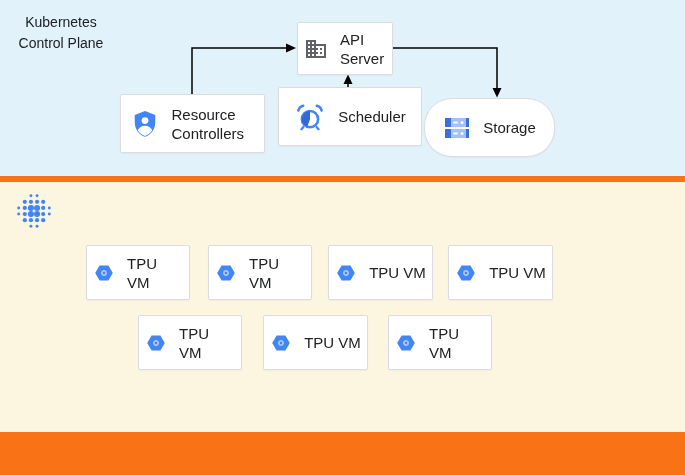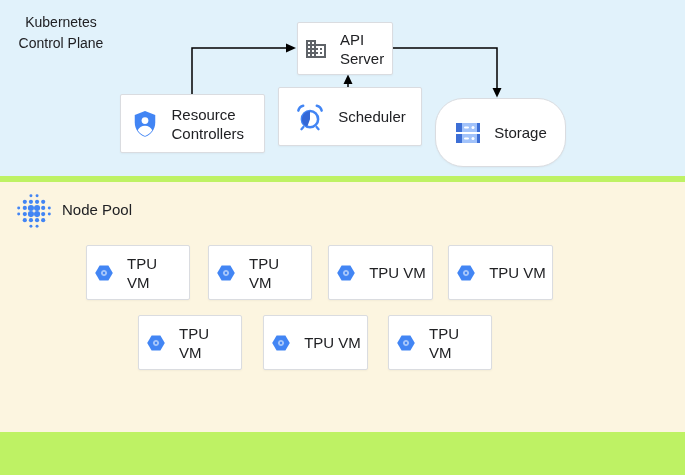--- a/index.html
+++ b/index.html
@@ -12,21 +12,21 @@
     --storage-light:#A1C2FA;
     --icon-gray:#5F6368;
     --box-border:#DADCE0;
     --text:#202124;
     --arrow:#000000;
   }
   html,body{margin:0;padding:0;background:#fff;}
   .canvas{
     position:relative;width:685px;height:475px;overflow:hidden;
     font-family:"Liberation Sans","DejaVu Sans",sans-serif;
-    color:var(--text);background:#bef264;
+    color:var(--text);background:#f97316;
   }
   .section{position:absolute;left:0;width:685px;}
   .control-plane{top:0;height:176px;background:var(--control-plane-bg);}
   .node-pool{top:182px;height:250px;background:var(--node-pool-bg);}
   .cp-title{
     position:absolute;left:6px;top:12px;width:110px;
     font-size:14px;line-height:21px;text-align:center;white-space:pre-line;
   }
   .arrows{position:absolute;left:0;top:0;width:685px;height:182px;pointer-events:none;}
   .node-box{
@@ -92,21 +92,21 @@
         <path fill="var(--pie-blue)" d="M15 17 L15 9.4 A7.6 7.6 0 0 0 12.4 24.14 Z"></path>
         <path d="M8.6 4.4 C6.2 4.9 4.6 6.6 4.1 9" stroke="var(--accent-blue)" stroke-width="2.4" fill="none" stroke-linecap="round"></path>
         <path d="M21.4 4.4 C23.8 4.9 25.4 6.6 25.9 9" stroke="var(--accent-blue)" stroke-width="2.4" fill="none" stroke-linecap="round"></path>
         <line x1="8.8" y1="24.4" x2="7" y2="26.4" stroke="var(--accent-blue)" stroke-width="2.2" stroke-linecap="round"></line>
         <line x1="21.2" y1="24.4" x2="23" y2="26.4" stroke="var(--accent-blue)" stroke-width="2.2" stroke-linecap="round"></line>
       </svg>
     </span>
     <span class="lbl">Scheduler</span>
   </div>
 
-  <div class="node-box" style="left:435px;top:98px;width:131px;height:69px;border-radius:28px;">
+  <div class="node-box" style="left:424px;top:98px;width:131px;height:59px;border-radius:28px;">
     <span class="icon">
       <svg width="28" height="26" viewBox="0 0 28 24">
         <g>
           <rect x="2" y="2" width="24" height="9" rx="1" fill="var(--storage-light)"></rect>
           <rect x="2" y="2" width="6" height="9" fill="var(--storage-dark)"></rect>
           <rect x="23" y="2" width="3" height="9" fill="var(--storage-dark)"></rect>
           <rect x="10" y="5.4" width="5" height="2.2" rx="1.1" fill="#fff"></rect>
           <circle cx="19" cy="6.5" r="1.5" fill="#fff"></circle>
         </g>
         <g>
@@ -142,21 +142,20 @@
         <circle cx="34.5" cy="27.5" r="2.4"></circle>
         <circle cx="41.5" cy="27.5" r="1.7"></circle>
       <circle cx="13.5" cy="34.5" r="2.4"></circle>
         <circle cx="20.5" cy="34.5" r="2.4"></circle>
         <circle cx="27.5" cy="34.5" r="2.4"></circle>
         <circle cx="34.5" cy="34.5" r="2.4"></circle>
       <circle cx="20.5" cy="41.5" r="1.7"></circle>
         <circle cx="27.5" cy="41.5" r="1.7"></circle>
     </svg>
   </span>
-  <span class="np-label">Node Pool</span>
 
   <div class="node-box" style="left:86px;top:245px;width:104px;height:55px;">
     <span class="icon">
       <svg width="22" height="22" viewBox="0 0 24 24">
           <polygon points="2.4,12 7.2,3.7 16.8,3.7 21.6,12 16.8,20.3 7.2,20.3" fill="var(--accent-blue)"></polygon>
           <g fill="var(--light-blue)">
             <rect x="9.3" y="9.3" width="5.4" height="5.4" rx="1"></rect>
             <rect x="9.3" y="9.3" width="5.4" height="5.4" rx="1" transform="rotate(45 12 12)"></rect>
             <circle cx="12" cy="12" r="1.3" fill="var(--accent-blue)"></circle>
           </g>

